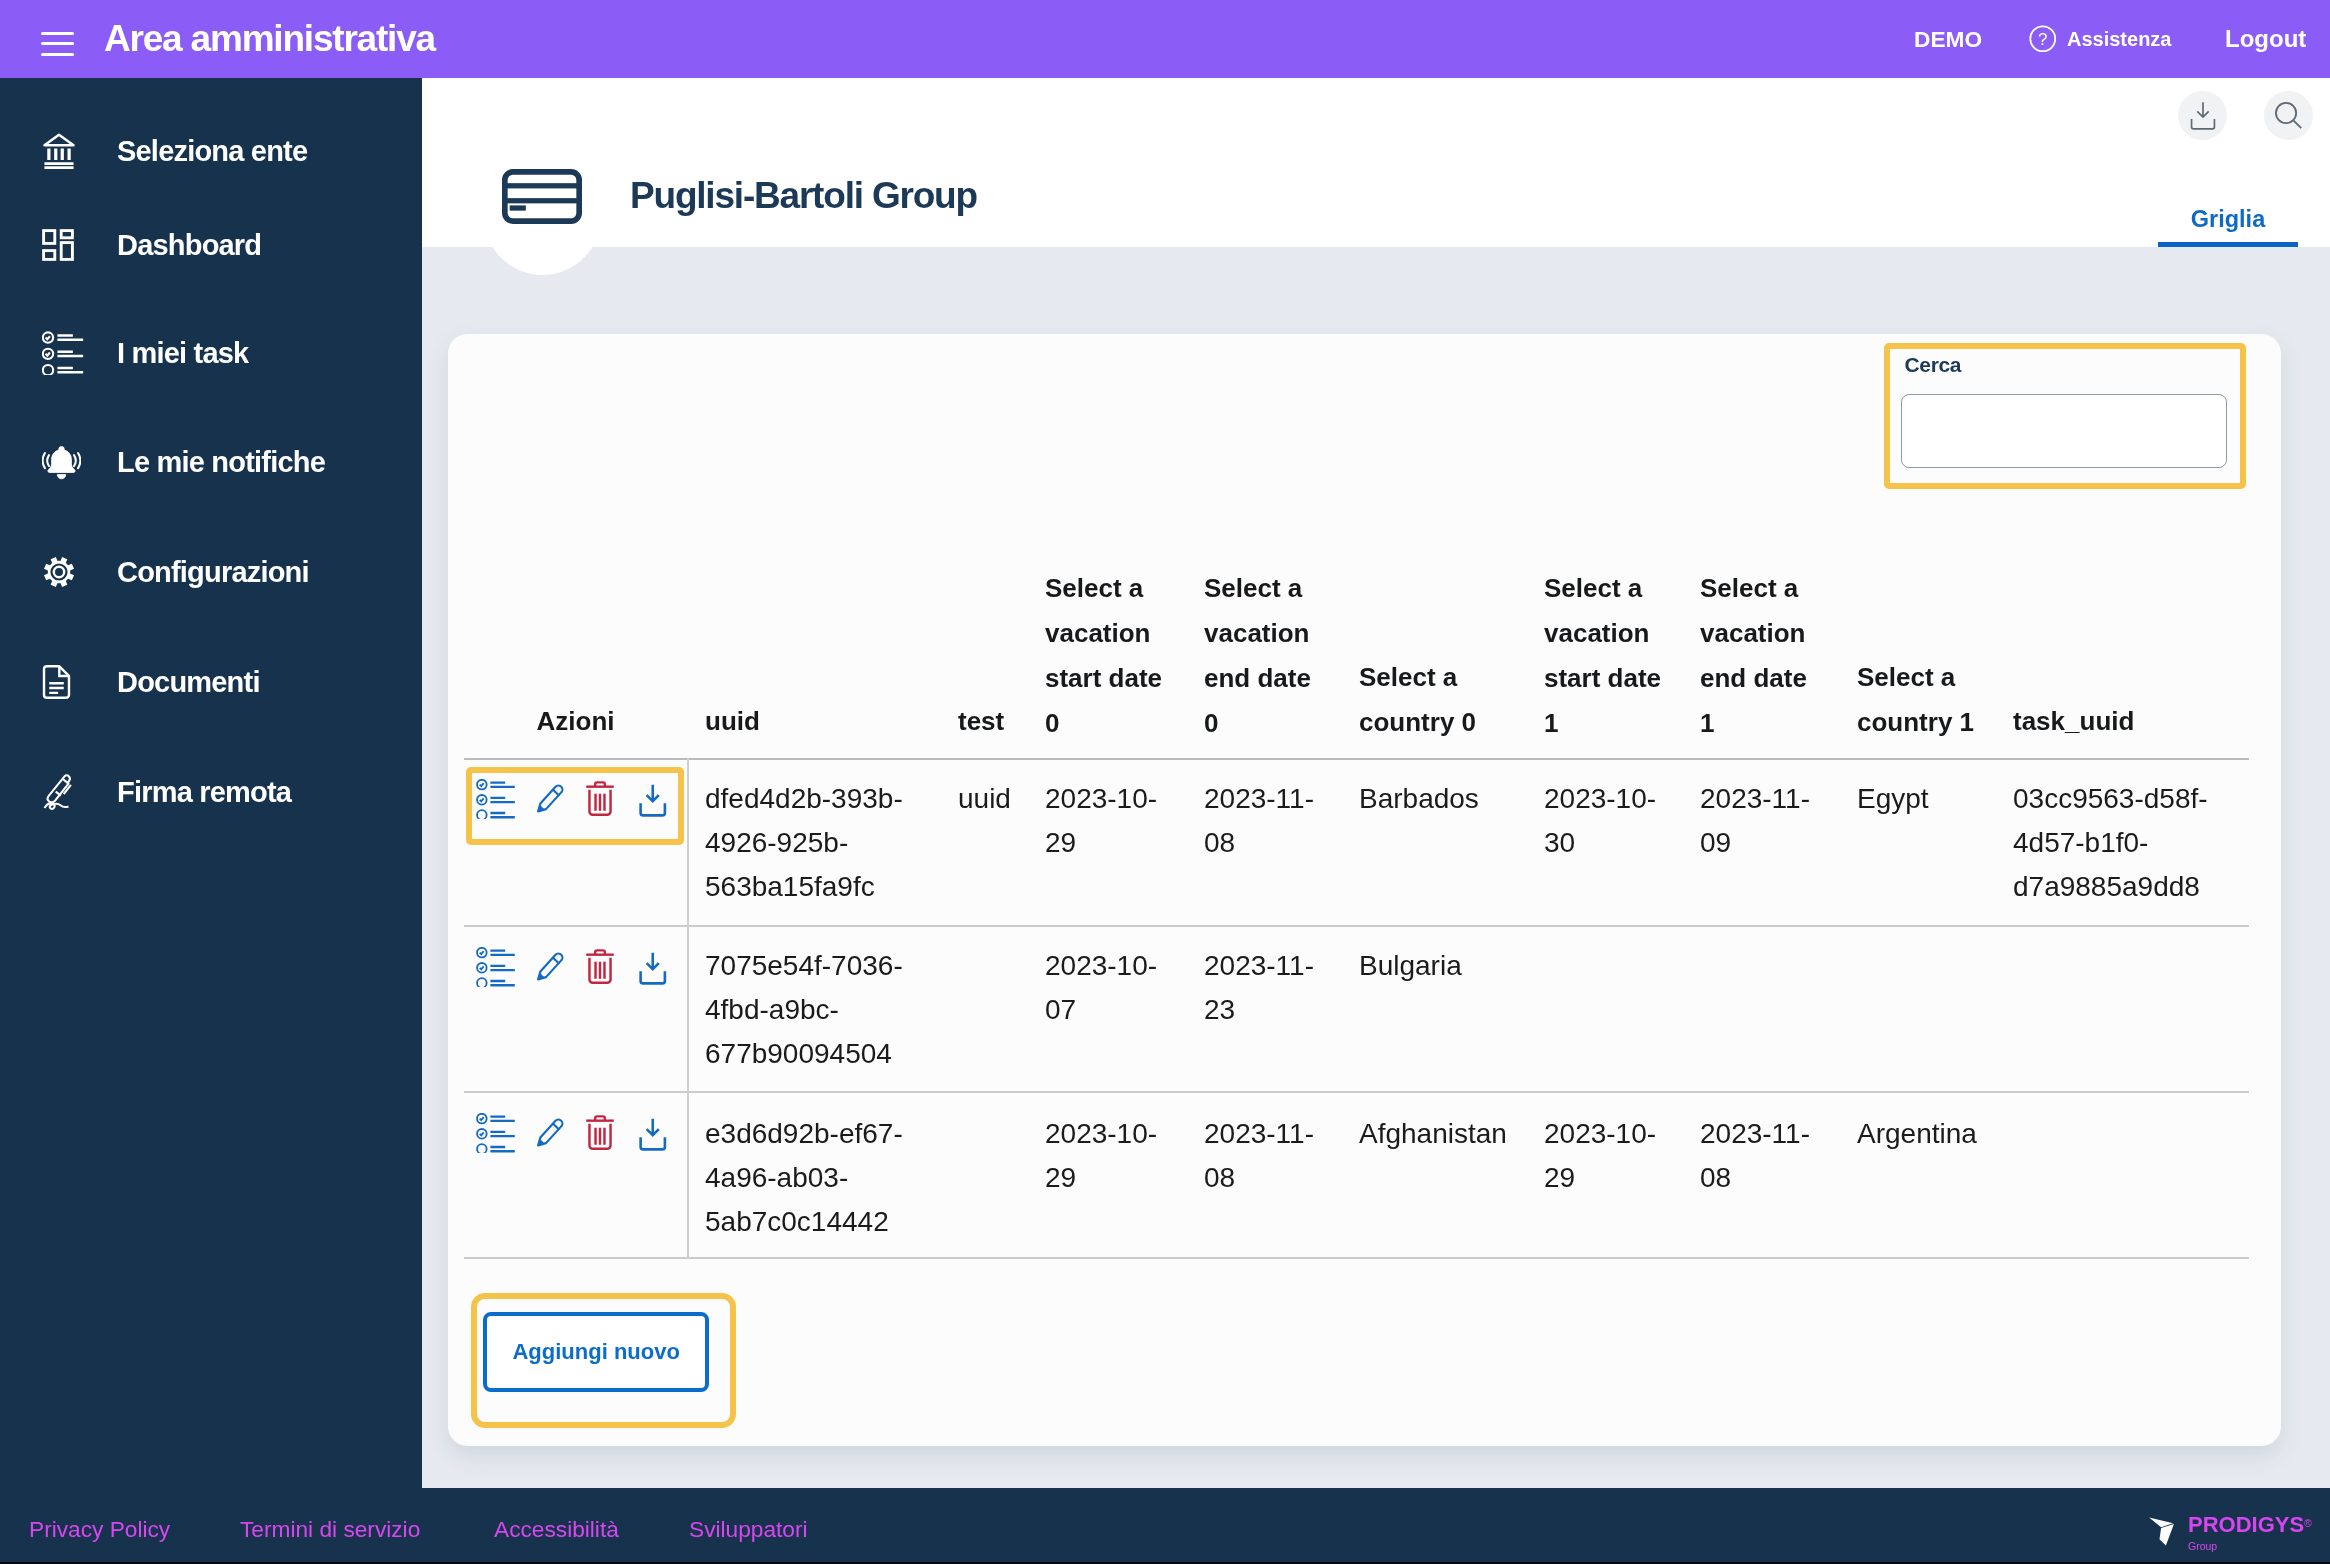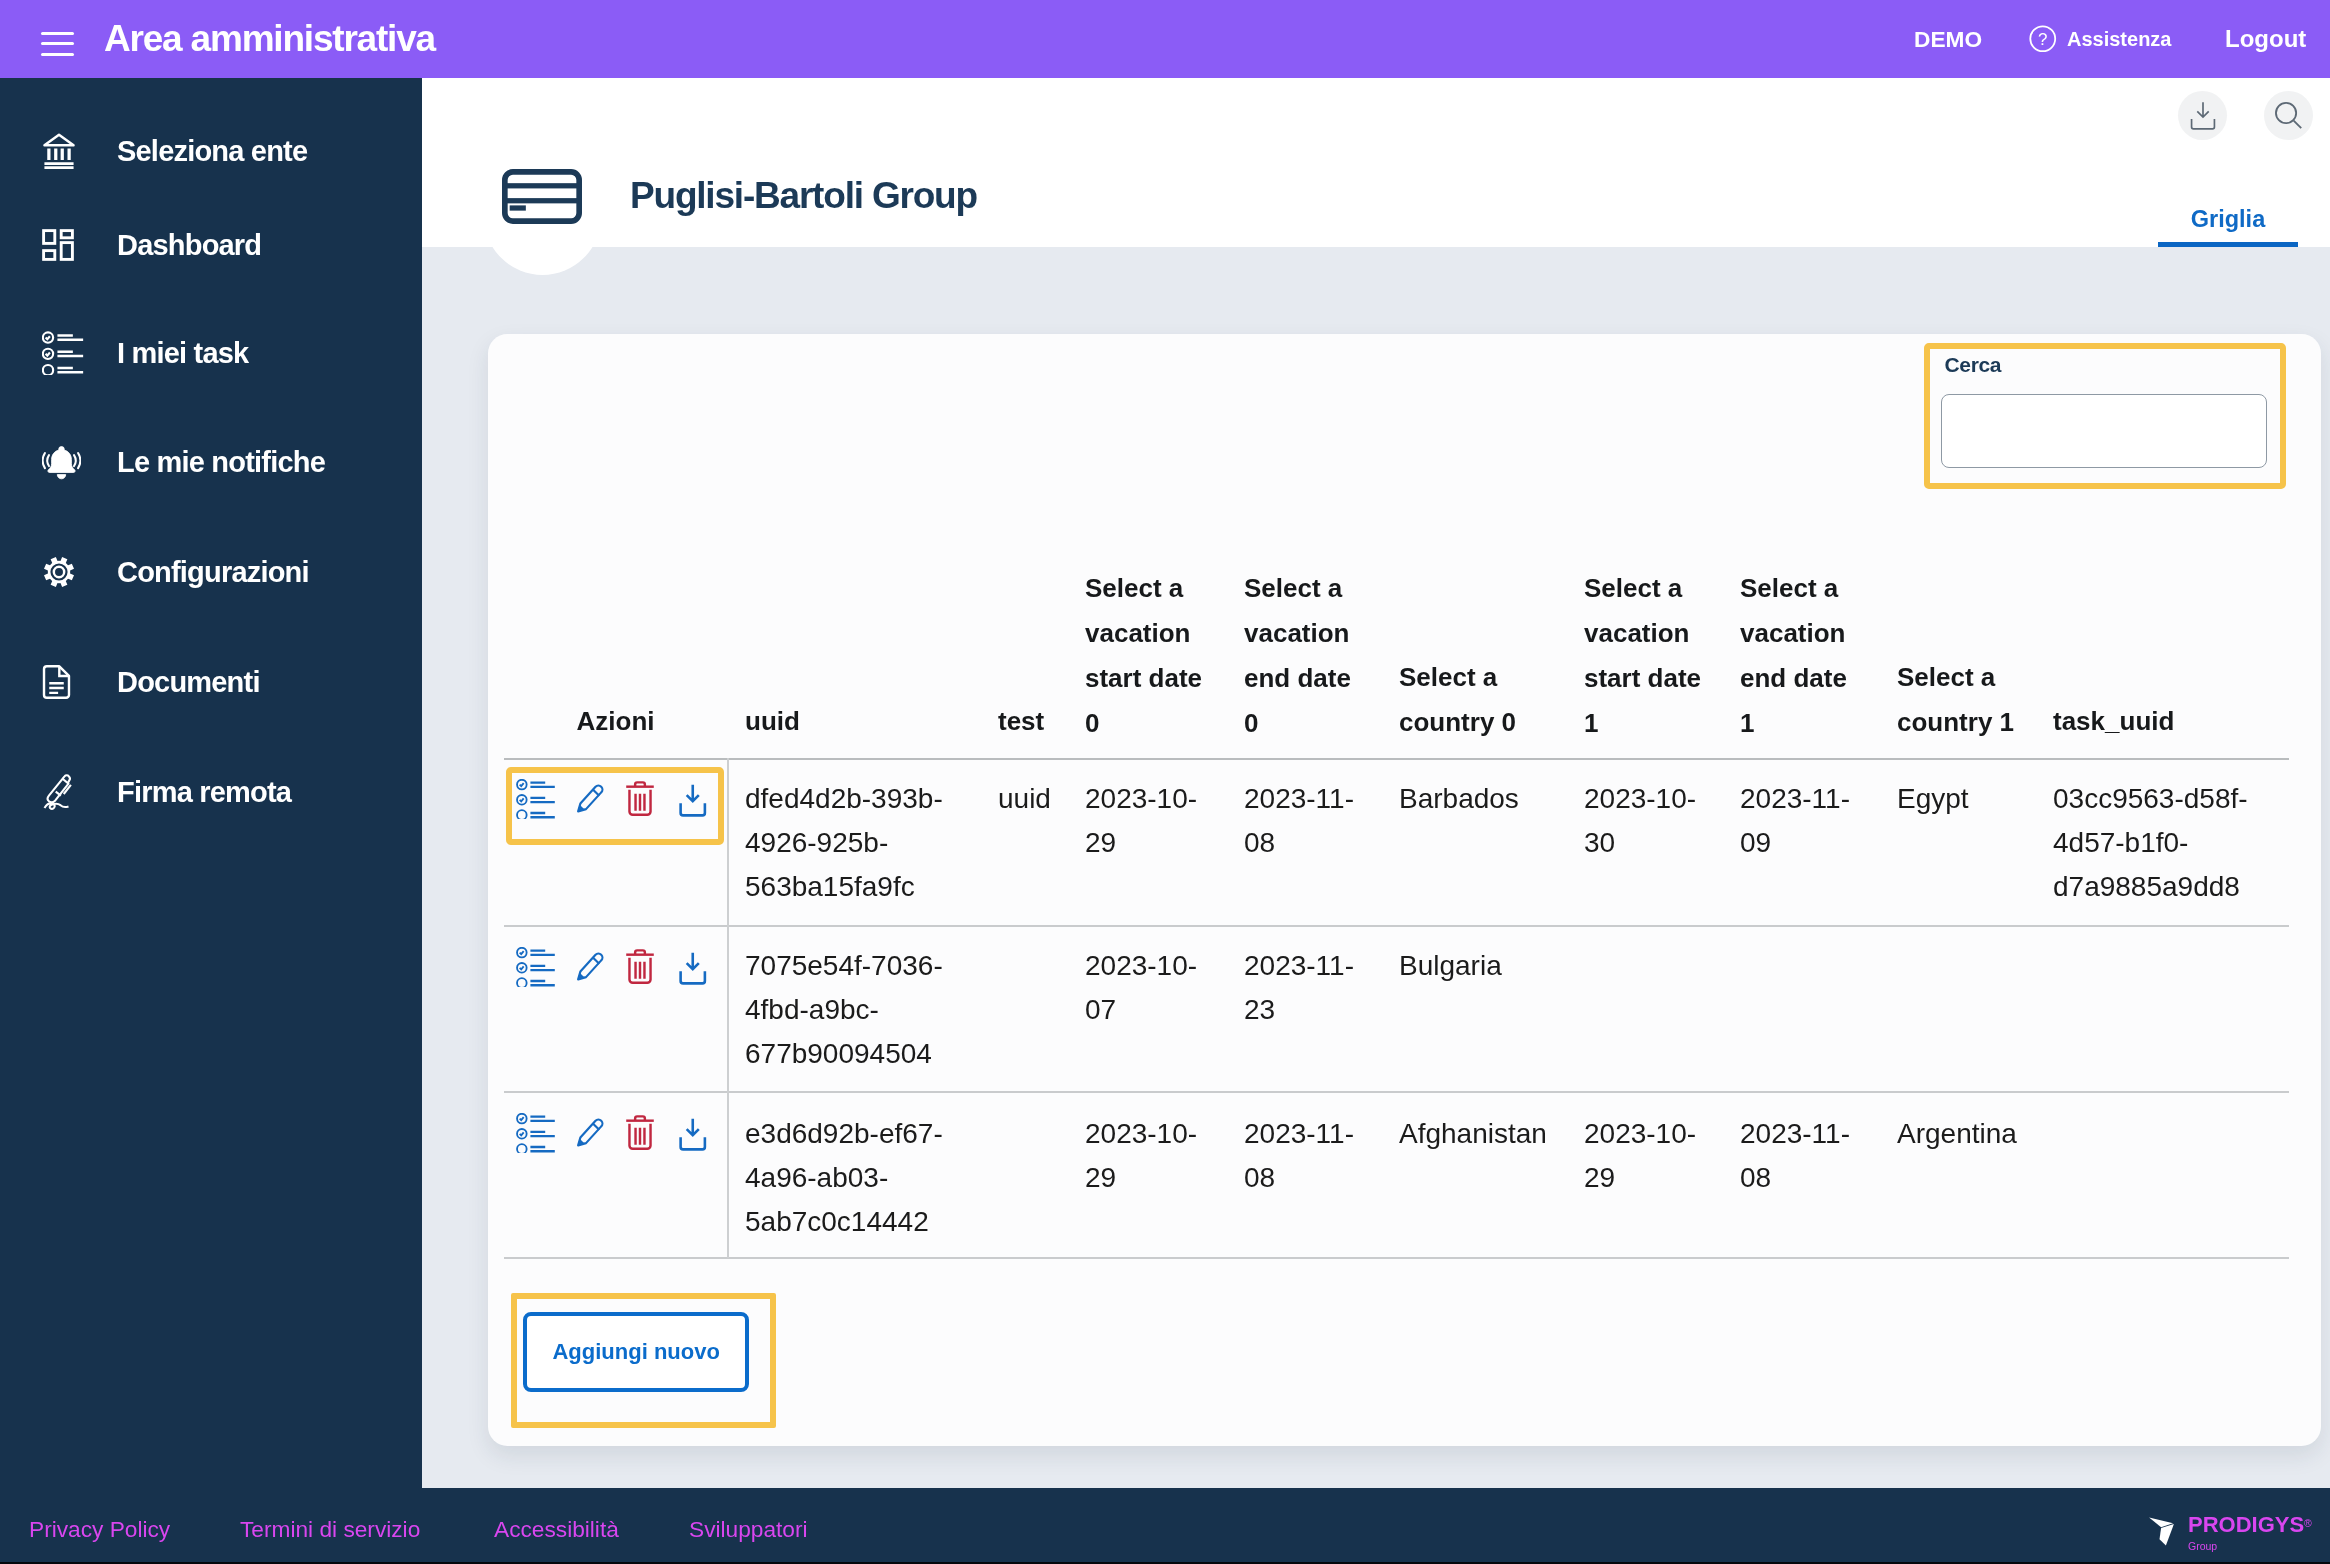--- a/index.html
+++ b/index.html
@@ -18,34 +18,34 @@
 .nav-item span{position:absolute;left:117px;top:50%;transform:translateY(-50%);font-size:29px;font-weight:bold;letter-spacing:-0.8px}
 
 .whiteband{position:absolute;left:422px;top:78px;width:1909px;height:169px;background:#ffffff}
 .badge-circle{position:absolute;left:484px;top:158px;width:117px;height:117px;border-radius:50%;background:#ffffff}
 .pagetitle{position:absolute;left:630px;top:175px;font-size:37px;font-weight:bold;color:#1c3a57;letter-spacing:-1.2px}
 .cbtn{position:absolute;top:91px;width:49px;height:49px;border-radius:50%;background:#f1f2f3;color:#5b6770}
 .cbtn svg{position:absolute;left:50%;top:50%;transform:translate(-50%,-50%)}
 .tabtxt{position:absolute;left:2158px;top:206px;width:140px;text-align:center;font-size:23.5px;font-weight:bold;color:#0f6ac6}
 .tabline{position:absolute;left:2158px;top:242px;width:140px;height:4.9px;background:#0b66c3}
 
-.card{position:absolute;left:488px;top:334px;width:1833px;height:1112px;background:#fcfcfd;border-radius:19.4px;box-shadow:0 9.7px 22.7px rgba(25,45,70,0.10)}
+.card{position:absolute;left:448px;top:334px;width:1833px;height:1112px;background:#fcfcfd;border-radius:19.4px;box-shadow:0 9.7px 22.7px rgba(25,45,70,0.10)}
 .cercabox{position:absolute;left:1436px;top:9px;width:362px;height:146px;border:6.5px solid #f6c34a;border-radius:4.9px}
 .cercalbl{position:absolute;left:14.6px;top:4px;font-size:21px;font-weight:bold;color:#1c3a57;letter-spacing:-0.4px}
 .cercainp{position:absolute;left:11.3px;top:45px;width:326px;height:74px;border:1.6px solid #8e99a4;border-radius:8px;background:#fff}
 
 .tbl{position:absolute;left:16px;top:200px;width:1785px;height:724px;font-size:28px;color:#1b1b1b}
 .hl{position:absolute;height:1.6px;background:#c9cbcd}
 .hcell{position:absolute;font-size:26px;font-weight:bold;line-height:45px;color:#17191b;white-space:nowrap}
 .dcell{position:absolute;line-height:44px;white-space:nowrap}
 .vline{position:absolute;left:223px;top:224px;width:1.6px;height:500px;background:#cdcfd1}
 .ybox{position:absolute;border:6.5px solid #f6c34a;border-radius:4.9px}
 .icons{position:absolute;width:210px;height:45px;color:#156ac2}
 .icons svg{position:absolute}
-.addbox{position:absolute;left:22.7px;top:959px;width:265px;height:135px;border:6.5px solid #f6c34a;border-radius:2px}
+.addbox{position:absolute;left:22.7px;top:959px;width:265px;height:135px;border:6.5px solid #f6c34a;border-radius:14px}
 .addbtn{position:absolute;left:6.5px;top:13px;width:226px;height:80px;border:4.9px solid #0b6ccb;border-radius:8px;background:#fff;color:#0b6ccb;font-size:22px;font-weight:bold;text-align:center;line-height:71px}
 
 .footer{position:absolute;left:0;top:1488px;width:2330px;height:74px;background:#17324d;color:#d946ef}
 .flink{position:absolute;top:0;height:74px;line-height:82px;font-size:22.7px}
 .blackstrip{position:absolute;left:0;top:1562px;width:2330px;height:3.2px;background:#04080d}
 </style></head>
 <body>
 
 <div class="whiteband"></div>
 <div class="badge-circle"></div>

